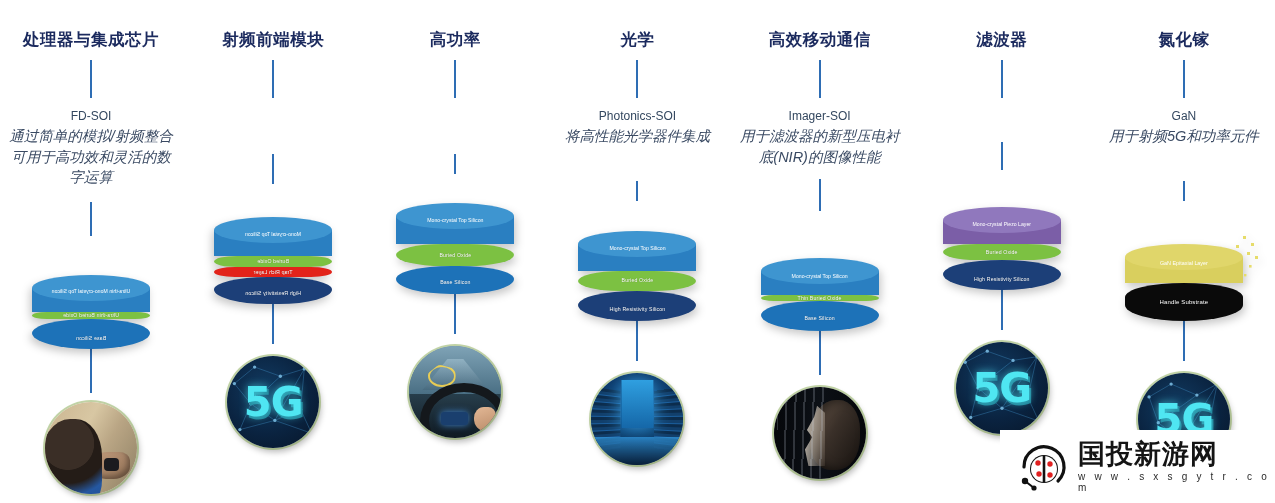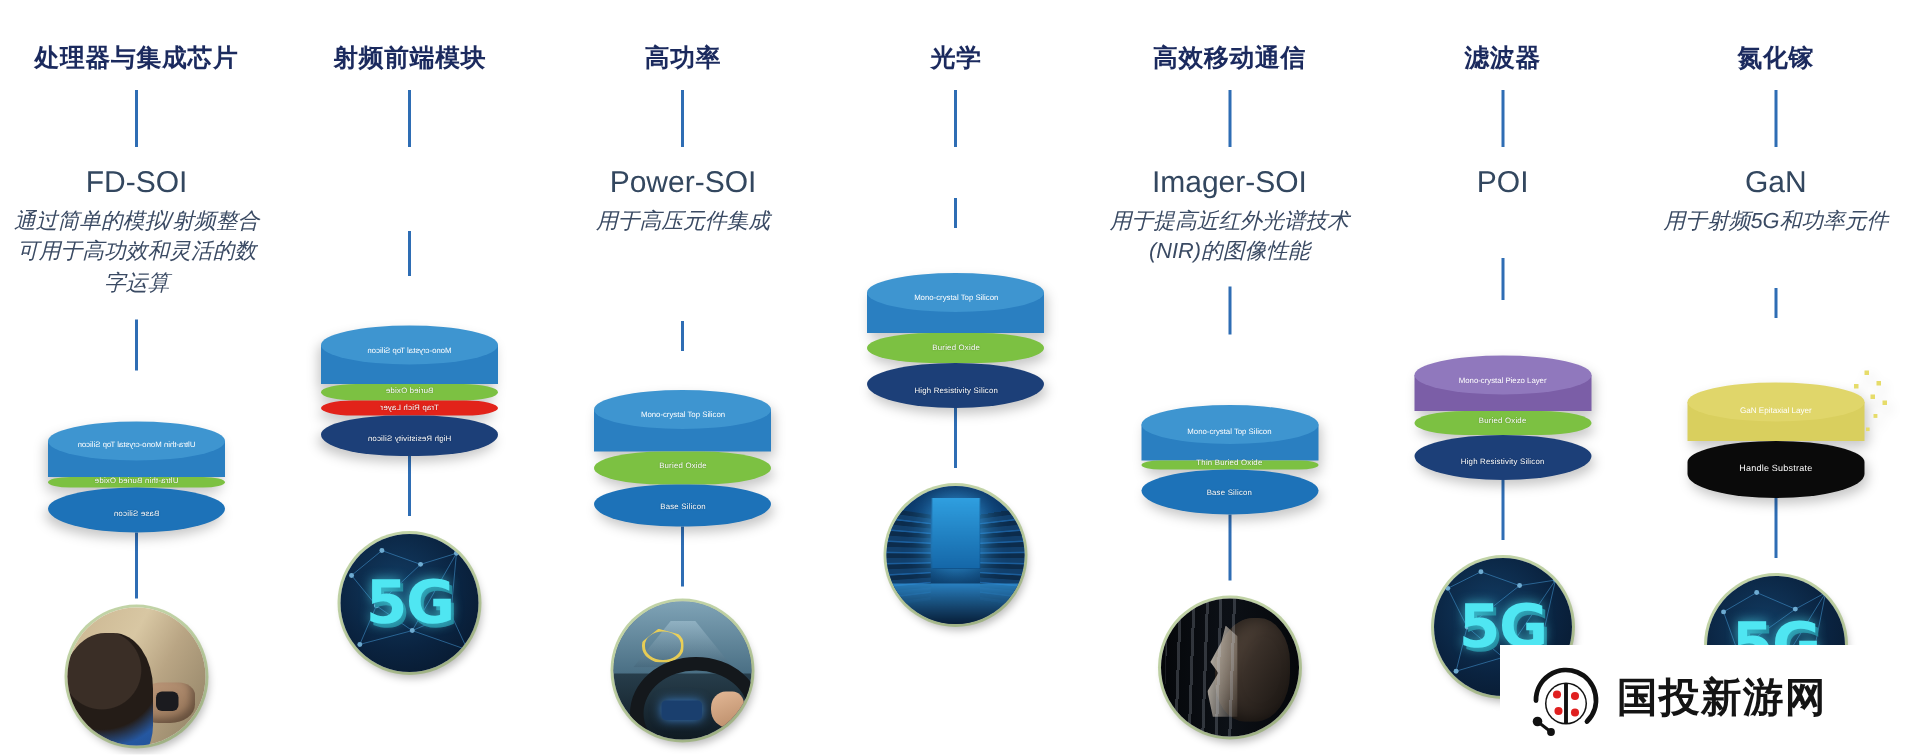--- a/index.html
+++ b/index.html
@@ -53,21 +53,21 @@
   .desc{
     margin-top:10px;
     text-align:center;
     color:#3a4a63;
     font-size:14.5px;
     line-height:1.42;
     width:92%;
   }
   .desc .name{
     display:block;
-    font-size:20px;
+    font-size:12px;
     color:#33475f;
     margin-bottom:1px;
   }
   .desc .detail{display:block;font-style:italic;}
   
   .desc-fill{flex:0 0 auto;}
   
   .stack-zone{
     height:120px;
     display:flex;
@@ -340,24 +340,20 @@
           </g>
         </svg>
         <div class="g5">5G</div>
       </div>
     </div>
   </div>
 
   <div class="column">
     <div class="col-title">高功率</div>
     <div class="connector conn-1"></div>
-    <div class="desc">
-      <span class="name">Power-SOI</span>
-      <span class="detail">用于高压元件集成</span>
-    </div>
     <div class="desc-fill" style="height:56px"></div>
     <div class="connector conn-2" style="height:20px"></div>
     <div class="stack-zone">
       <div class="wafer">
         <div class="cap" style="background:#3e95d0">
           <span style="font-size:5.2px;color:#fff;white-space:nowrap;transform:translateY(4px)">Mono-crystal Top Silicon</span>
         </div>
         <div class="body-layer" style="height:28px;background:#2a7fc1;margin-top:13px"></div>
         <div class="body-layer layer" style="height:22px;background:#7cc142">
           <span>Buried Oxide</span>
@@ -376,20 +372,24 @@
         <div class="wheel"></div>
         <div class="cluster"></div>
         <div class="hand"></div>
       </div>
     </div>
   </div>
 
   <div class="column">
     <div class="col-title">光学</div>
     <div class="connector conn-1"></div>
+    <div class="desc">
+      <span class="name">Photonics-SOI</span>
+      <span class="detail">将高性能光学器件集成</span>
+    </div>
     <div class="desc-fill" style="height:34px"></div>
     <div class="connector conn-2" style="height:20px"></div>
     <div class="stack-zone">
       <div class="wafer">
         <div class="cap" style="background:#3e95d0">
           <span style="font-size:5.2px;color:#fff;white-space:nowrap;transform:translateY(4px)">Mono-crystal Top Silicon</span>
         </div>
         <div class="body-layer" style="height:27px;background:#2a7fc1;margin-top:13px"></div>
         <div class="body-layer layer" style="height:20px;background:#7cc142">
           <span>Buried Oxide</span>
@@ -408,21 +408,21 @@
         <div class="floor"></div>
       </div>
     </div>
   </div>
 
   <div class="column">
     <div class="col-title">高效移动通信</div>
     <div class="connector conn-1"></div>
     <div class="desc">
       <span class="name">Imager-SOI</span>
-      <span class="detail">用于提高近红外光谱技术(NIR)的图像性能</span>
+      <span class="detail">用于滤波器的新型压电衬底(NIR)的图像性能</span>
     </div>
     <div class="desc-fill" style="height:12px"></div>
     <div class="connector conn-2" style="height:32px"></div>
     <div class="stack-zone">
       <div class="wafer">
         <div class="cap" style="background:#3e95d0">
           <span style="font-size:5.2px;color:#fff;white-space:nowrap;transform:translateY(5px)">Mono-crystal Top Silicon</span>
         </div>
         <div class="body-layer" style="height:24px;background:#2a7fc1;margin-top:13px"></div>
         <div class="body-layer layer" style="height:6px;background:#7cc142">
@@ -440,21 +440,20 @@
         <div class="profile"></div>
         <div class="stripes"></div>
       </div>
     </div>
   </div>
 
   <div class="column">
     <div class="col-title">滤波器</div>
     <div class="connector conn-1"></div>
     <div class="desc">
-      <span class="name">POI</span>
     </div>
     <div class="desc-fill" style="height:34px"></div>
     <div class="connector conn-2" style="height:28px"></div>
     <div class="stack-zone">
       <div class="wafer">
         <div class="cap" style="background:#9078bd">
           <span style="font-size:5.2px;color:#fff;white-space:nowrap;transform:translateY(4px)">Mono-crystal Piezo Layer</span>
         </div>
         <div class="body-layer" style="height:24px;background:#7b5ea7;margin-top:13px"></div>
         <div class="body-layer layer" style="height:16px;background:#7cc142">
@@ -561,14 +560,15 @@
       <circle cx="32" cy="23" r="2.7" fill="#e02020"></circle>
       <circle cx="21" cy="33" r="2.7" fill="#e02020"></circle>
       <circle cx="32" cy="34" r="2.7" fill="#e02020"></circle>
       <circle cx="7" cy="40" r="3.2" fill="#111"></circle>
       <circle cx="16" cy="47" r="2.6" fill="#111"></circle>
       <path d="M7 40 L16 47" stroke="#111" stroke-width="2"></path>
     </svg>
   </div>
   <div class="wm-text">
     <div class="wm-name">国投新游网</div>
+    <div class="wm-url">w w w . s x s g y t r . c o m</div>
   </div>
 </div>
 
 </body></html>

